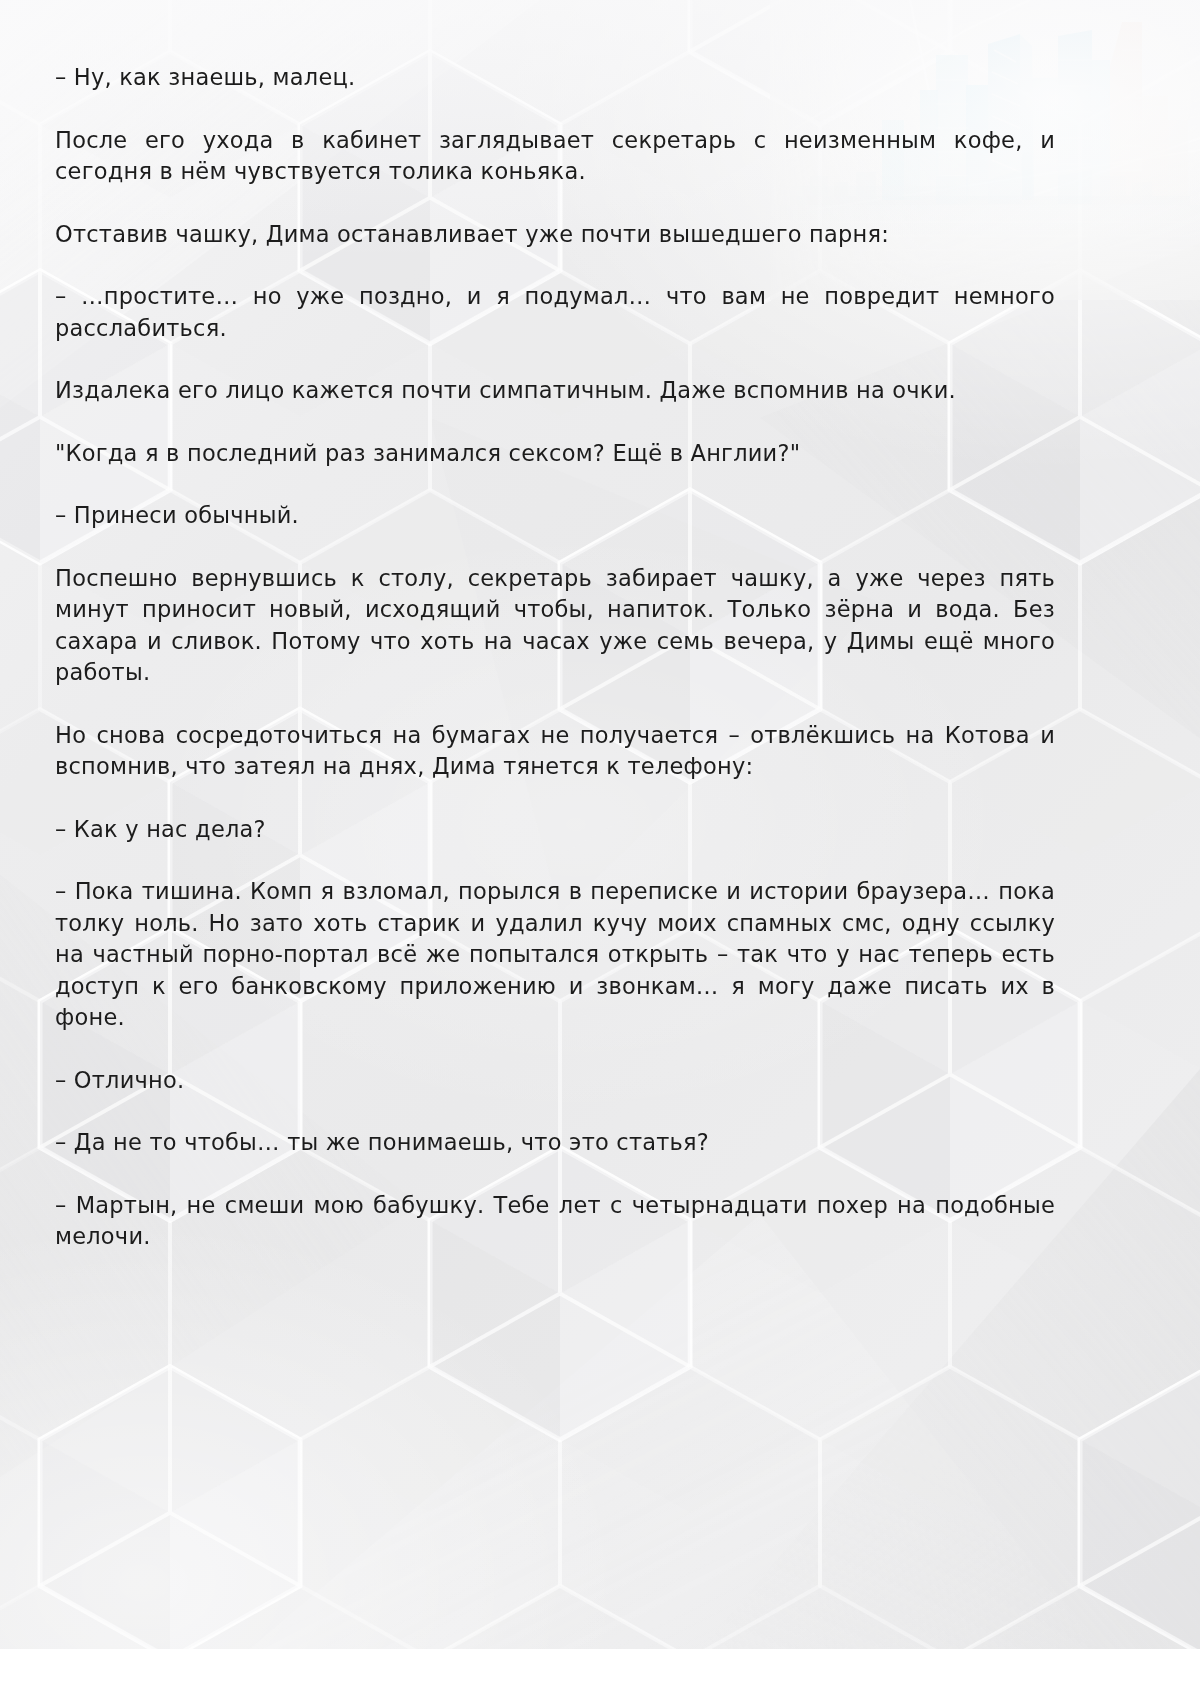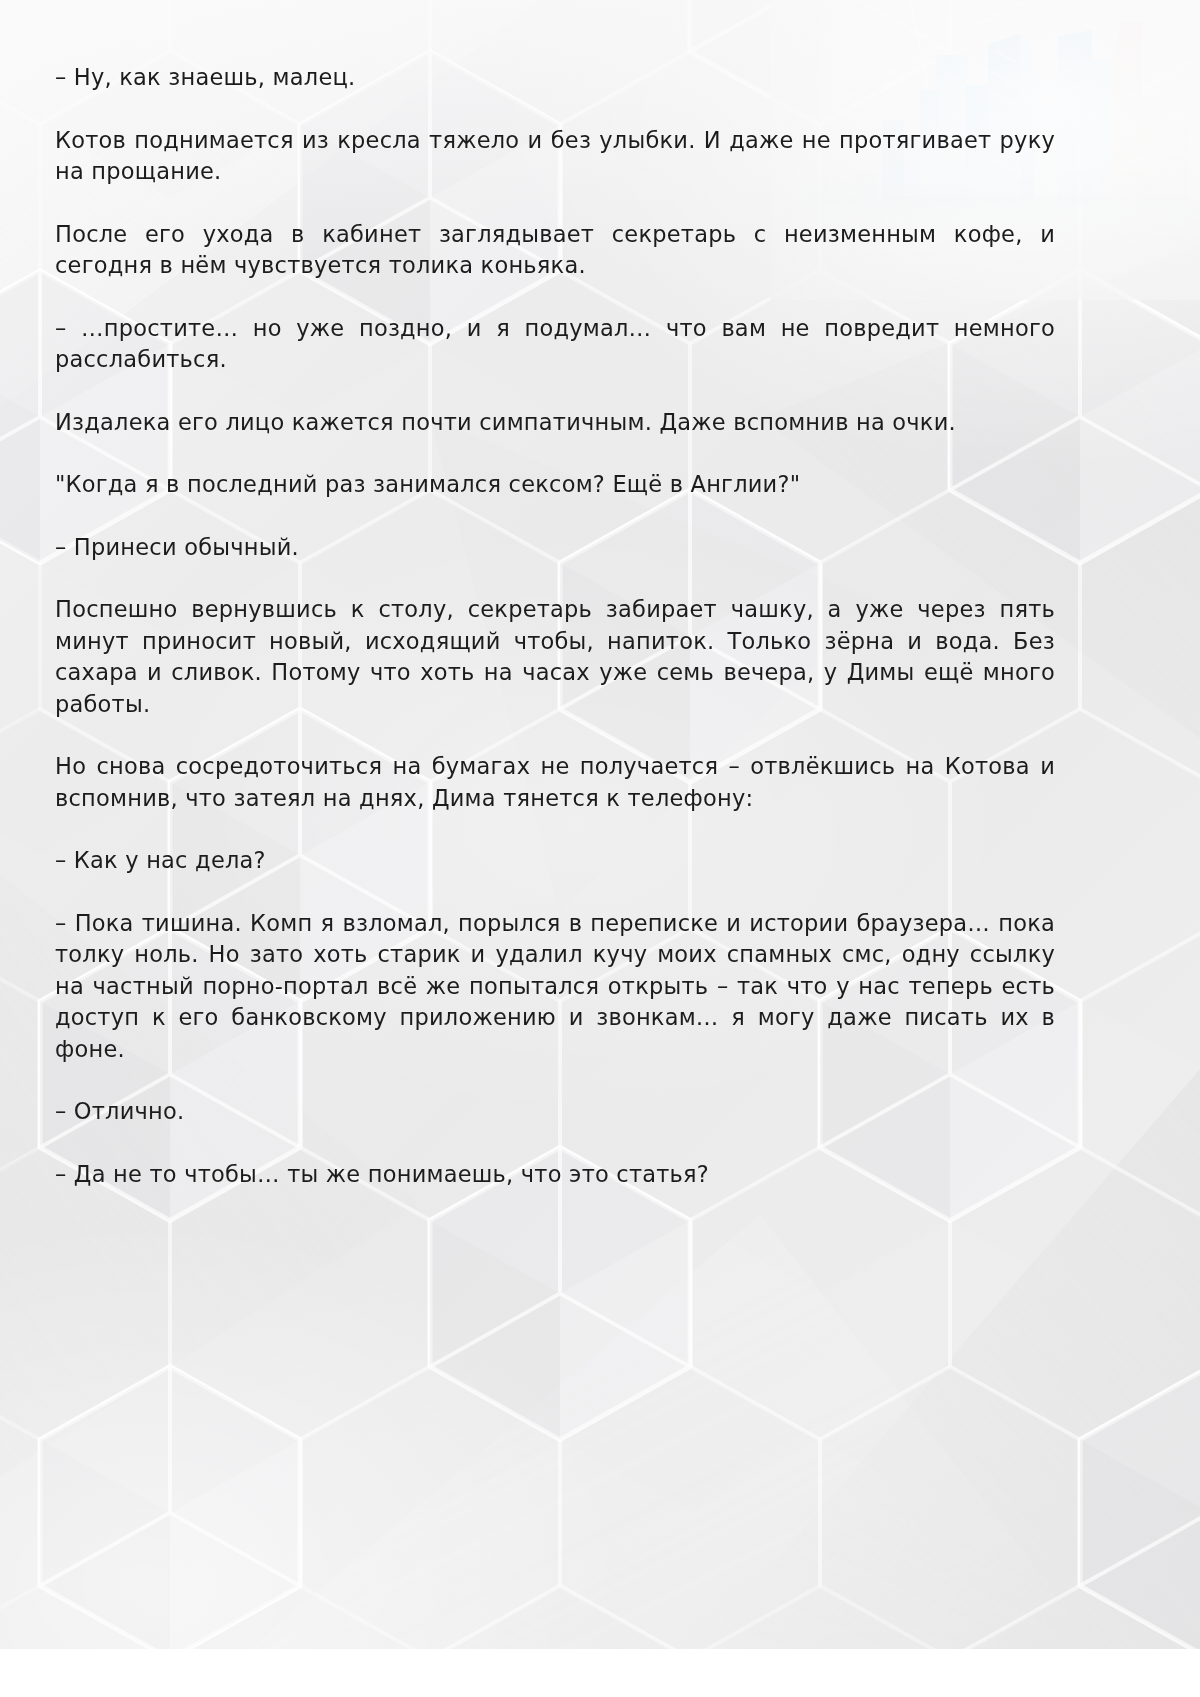--- a/index.html
+++ b/index.html
@@ -293,28 +293,29 @@
       <rect x="0" y="0" width="150" height="300" fill="url(#leftFade)"></rect>
     </svg>
   </div>
 
   <div class="bg-bloom"></div>
   <div class="bg-top-sheen"></div>
 
   <div class="content">
 
     <p class="para short">– Ну, как знаешь, малец.</p>
-    <p class="para">Котов поднимается из кресла тяжело и без улыбки. И даже не протягивает руку на прощание.</p>
     <p class="para">После его ухода в кабинет заглядывает секретарь с неизменным кофе, и сегодня в нём чувствуется толика коньяка.</p>
+    <p class="para short">Отставив чашку, Дима останавливает уже почти вышедшего парня:</p>
     <p class="para">– …простите… но уже поздно, и я подумал… что вам не повредит немного расслабиться.</p>
     <p class="para short">Издалека его лицо кажется почти симпатичным. Даже вспомнив на очки.</p>
     <p class="para short">"Когда я в последний раз занимался сексом? Ещё в Англии?"</p>
     <p class="para short">– Принеси обычный.</p>
     <p class="para">Поспешно вернувшись к столу, секретарь забирает чашку, а уже через пять минут приносит новый, исходящий чтобы, напиток. Только зёрна и вода. Без сахара и сливок. Потому что хоть на часах уже семь вечера, у Димы ещё много работы.</p>
     <p class="para">Но снова сосредоточиться на бумагах не получается – отвлёкшись на Котова и вспомнив, что затеял на днях, Дима тянется к телефону:</p>
     <p class="para short">– Как у нас дела?</p>
     <p class="para">– Пока тишина. Комп я взломал, порылся в переписке и истории браузера… пока толку ноль. Но зато хоть старик и удалил кучу моих спамных смс, одну ссылку на частный порно-портал всё же попытался открыть – так что у нас теперь есть доступ к его банковскому приложению и звонкам… я могу даже писать их в фоне.</p>
     <p class="para short">– Отлично.</p>
     <p class="para short">– Да не то чтобы… ты же понимаешь, что это статья?</p>
+    <p class="para">– Мартын, не смеши мою бабушку. Тебе лет с четырнадцати похер на подобные мелочи.</p>
 
   </div>
 
 </div>
 
 </body></html>

